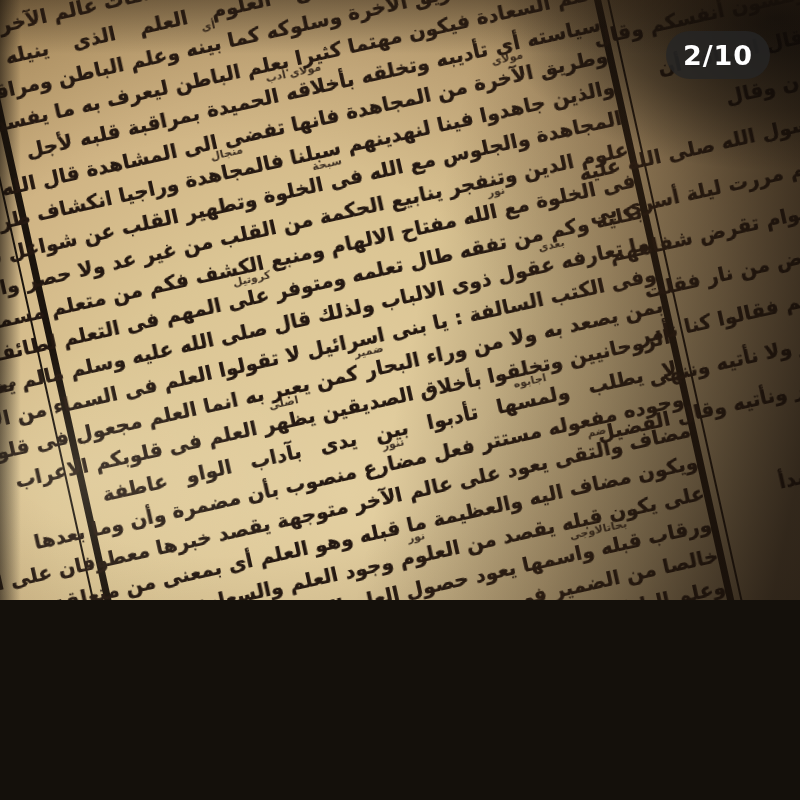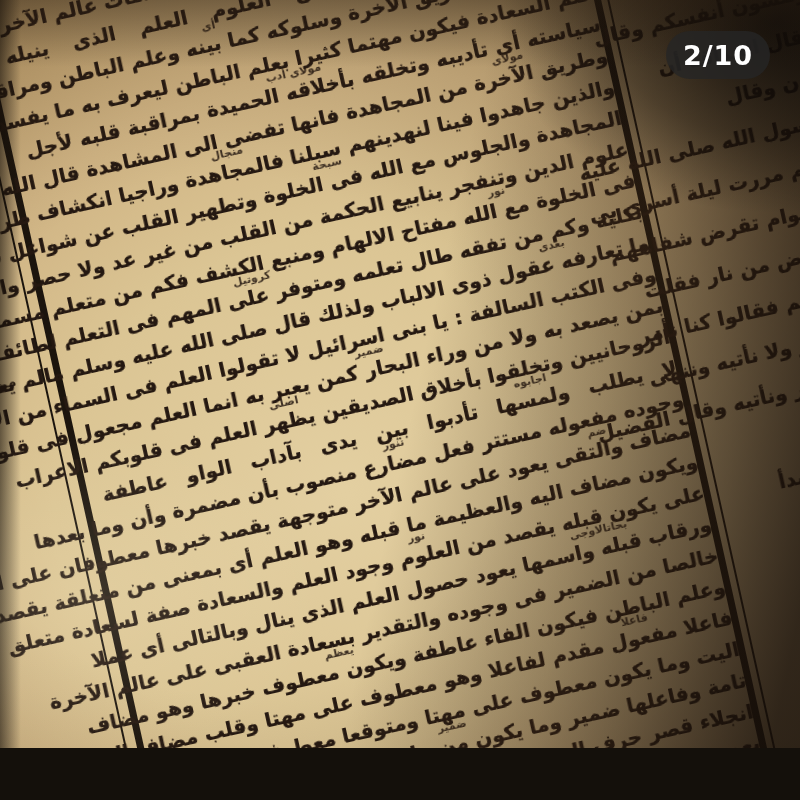--- a/index.html
+++ b/index.html
@@ -1,16 +1,16 @@
 <!DOCTYPE html>
 <html><head>
 <meta charset="utf-8">
 <style>
   html,body{margin:0;padding:0;background:#14100b;}
-  .screen{position:relative;width:800px;height:748px;overflow:hidden;background:#2a2018;
+  .screen{position:relative;width:800px;height:600px;overflow:hidden;background:#2a2018;
           font-family:"DejaVu Sans",sans-serif;}
   
   .page{position:absolute;left:-220px;top:-250px;width:1240px;height:1300px;
         transform:rotate(-12.5deg);transform-origin:50% 50%;
         background:radial-gradient(62% 52% at 44% 56%, #e3cfa1 0%, #dbc594 38%, #cfb383 62%, #bb9c6a 84%, #a98a58 100%);
         filter:blur(0.35px);}
   
   .rule{position:absolute;top:0;bottom:0;background:#1b140d;}
   .rule-left-thick{left:288px;width:7px;}
   .rule-left-thin{left:276px;width:2px;}

